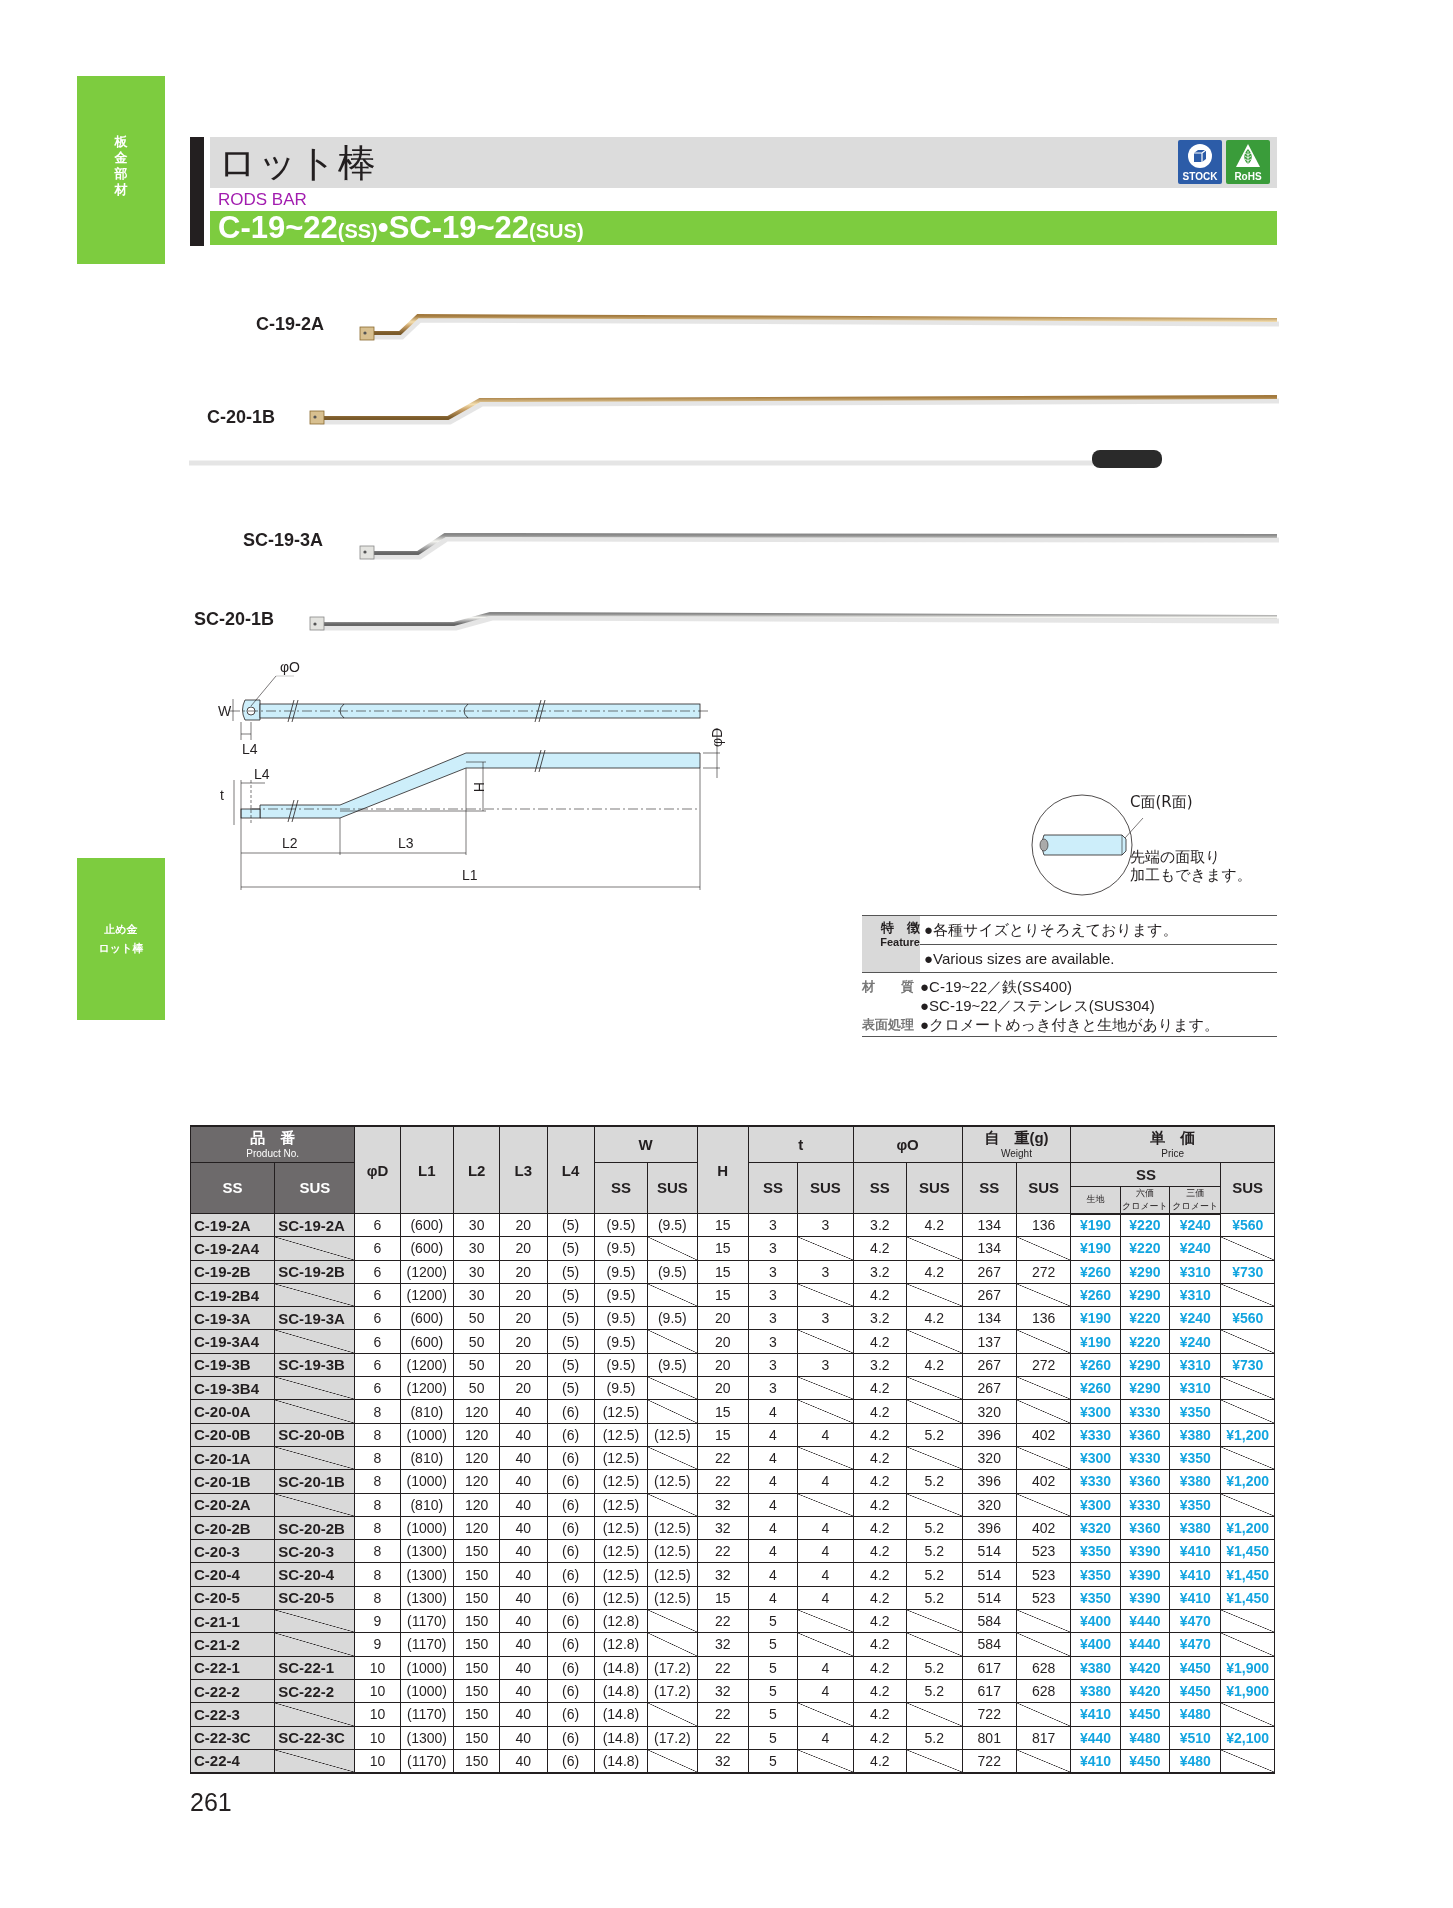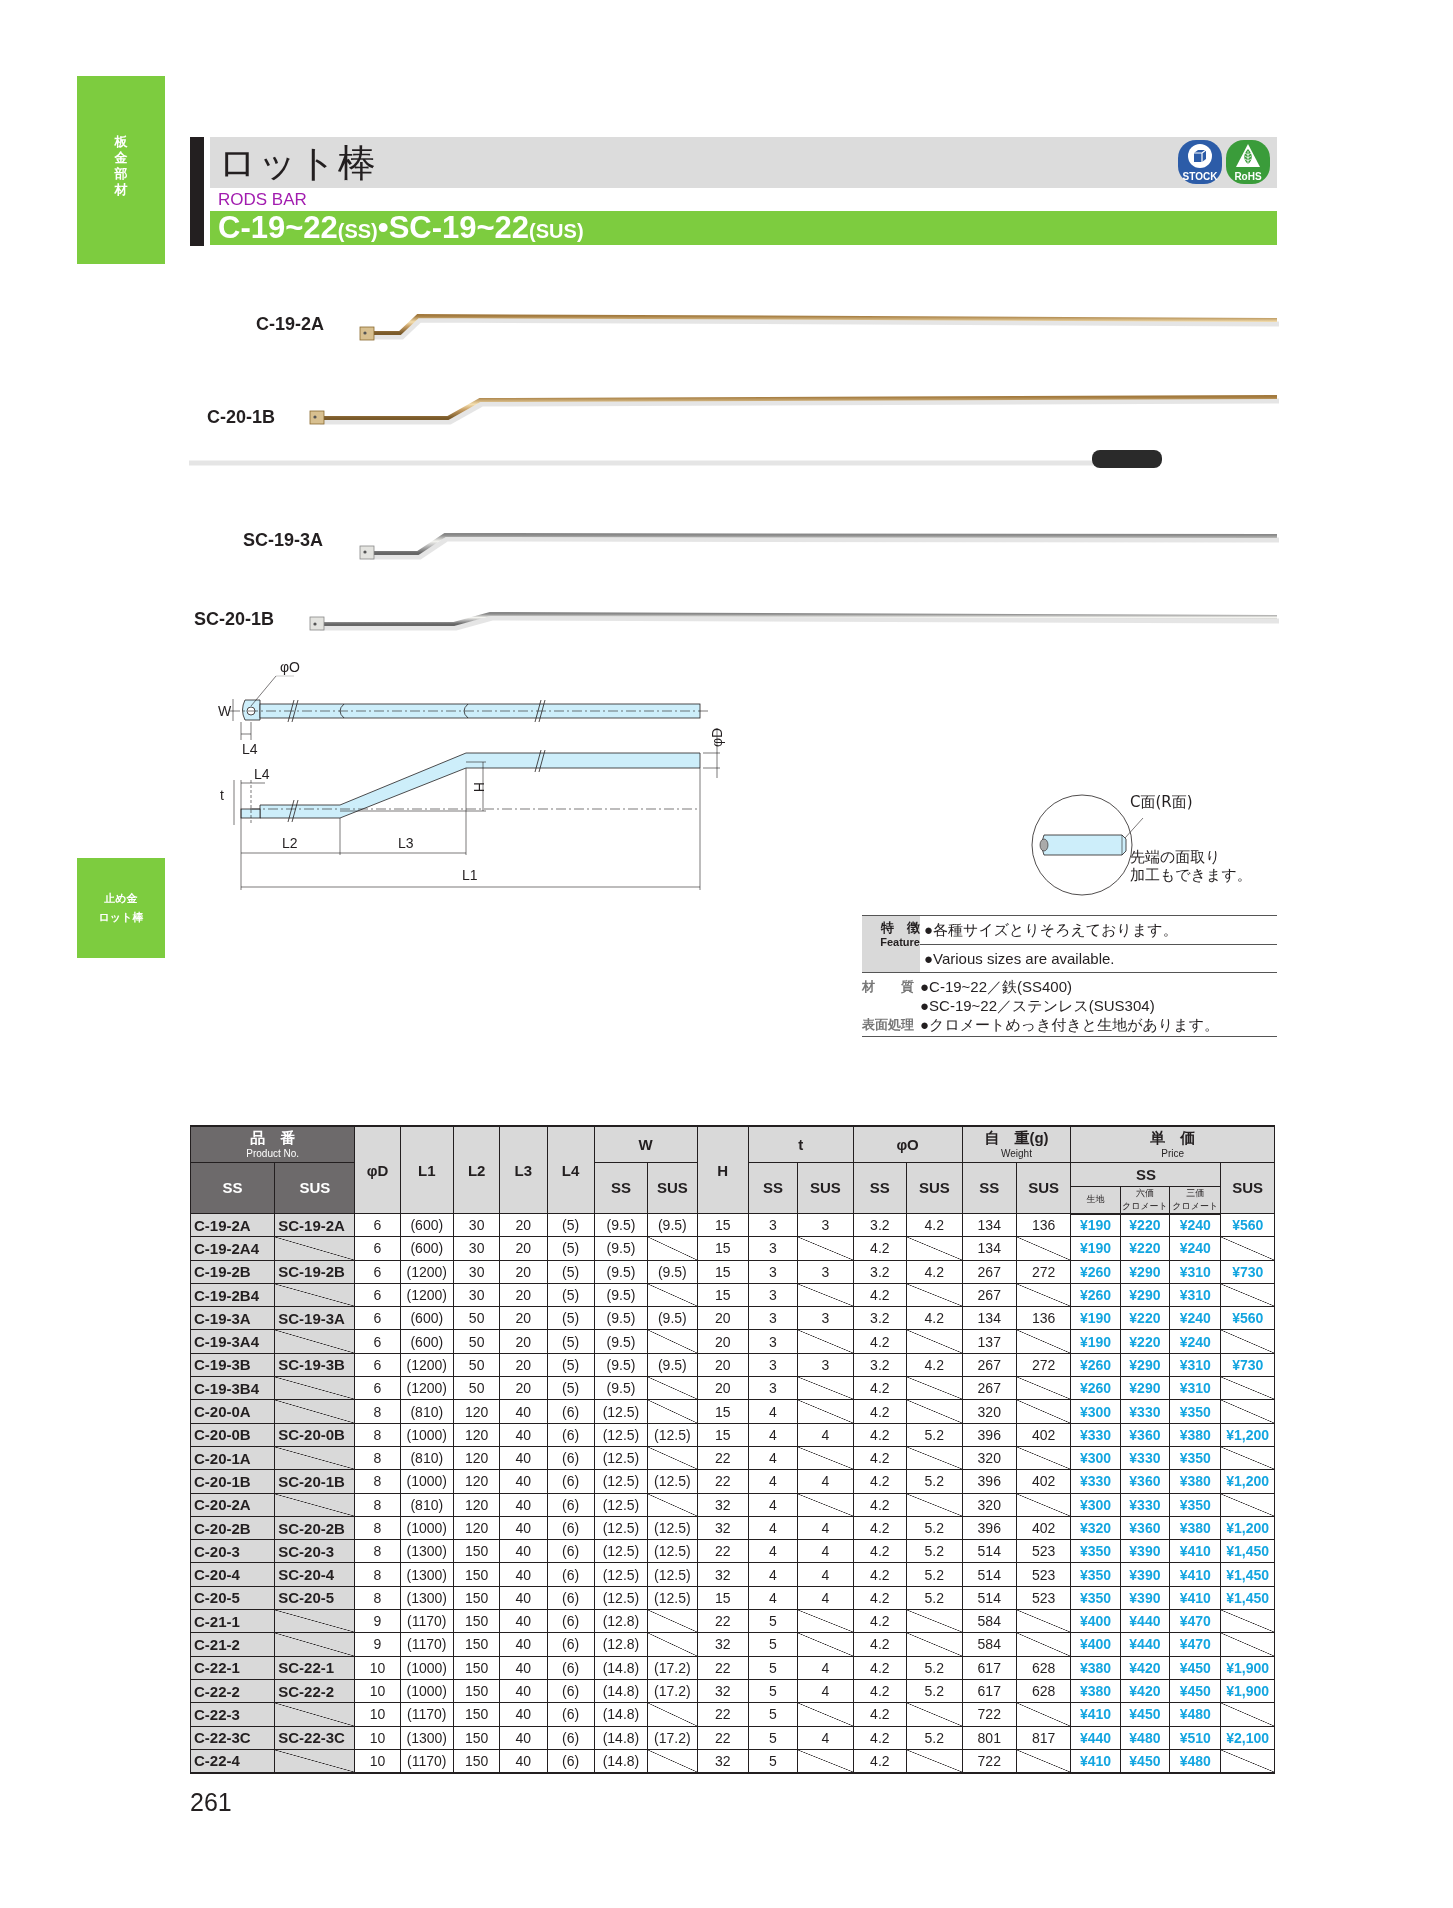--- a/index.html
+++ b/index.html
@@ -1,28 +1,28 @@
 <!DOCTYPE html>
 <html><head>
 <meta charset="utf-8">
 <style>
   * { box-sizing: border-box; margin: 0; padding: 0; }
   body { width: 1453px; height: 1908px; background: #ffffff; position: relative; font-family: "Liberation Sans", "DejaVu Sans", sans-serif; color: #231f20; overflow: hidden; }
   .side-tab { position: absolute; left: 77px; width: 88px; background: #7dcc3f; color: #fff; font-weight: bold; font-family: "DejaVu Sans", sans-serif; display: flex; flex-direction: column; align-items: center; }
   #tab1 { top: 76px; height: 188px; padding-top: 58px; font-size: 13px; line-height: 16px; }
   #tab1 span { display: block; }
-  #tab2 { top: 858px; height: 100px; justify-content: center; font-size: 11px; line-height: 19px; }
+  #tab2 { top: 858px; height: 162px; justify-content: center; font-size: 11px; line-height: 19px; }
   .black-bar { position: absolute; left: 190px; top: 137px; width: 14px; height: 109px; background: #231f20; }
   .title-bar { position: absolute; left: 210px; top: 137px; width: 1067px; height: 51px; background: #dcdcdc; }
   .title-jp { position: absolute; left: 218px; top: 138px; font-size: 38px; font-family: "DejaVu Sans", sans-serif; color: #231f20; letter-spacing: 1px; }
   .title-en { position: absolute; left: 218px; top: 190px; font-size: 17px; color: #a21caf; }
   .sub-bar { position: absolute; left: 210px; top: 211px; width: 1067px; height: 34px; background: #7dcc3f; color: #fff; font-weight: bold; font-size: 31px; line-height: 34px; padding-left: 8px; white-space: nowrap; }
   .sub-bar .small { font-size: 20px; margin-top: 44px; }
   .badges { position: absolute; left: 1178px; top: 140px; display: flex; gap: 4px; }
-  .badge { width: 44px; height: 44px; border-radius: 18px; color: #fff; font-weight: bold; font-size: 10px; display: flex; flex-direction: column; align-items: center; justify-content: flex-end; padding-bottom: 2px; }
+  .badge { width: 44px; height: 44px; border-radius: 2px; color: #fff; font-weight: bold; font-size: 10px; display: flex; flex-direction: column; align-items: center; justify-content: flex-end; padding-bottom: 2px; }
   .badge.stock { background: #2c5ca8; }
   .badge.rohs { background: #3a9c3a; }
   .badge .glyph { width: 26px; height: 26px; margin-bottom: 2px; }
 
   .rod-label { position: absolute; font-weight: bold; font-size: 18px; color: #231f20; }
   .photos svg { position: absolute; left: 0; top: 0; }
 
   .diagram { position: absolute; left: 210px; top: 650px; }
   .detail { position: absolute; left: 1030px; top: 790px; }
   .detail-label { position: absolute; font-size: 15px; color: #231f20; font-family: "DejaVu Sans", sans-serif; }

